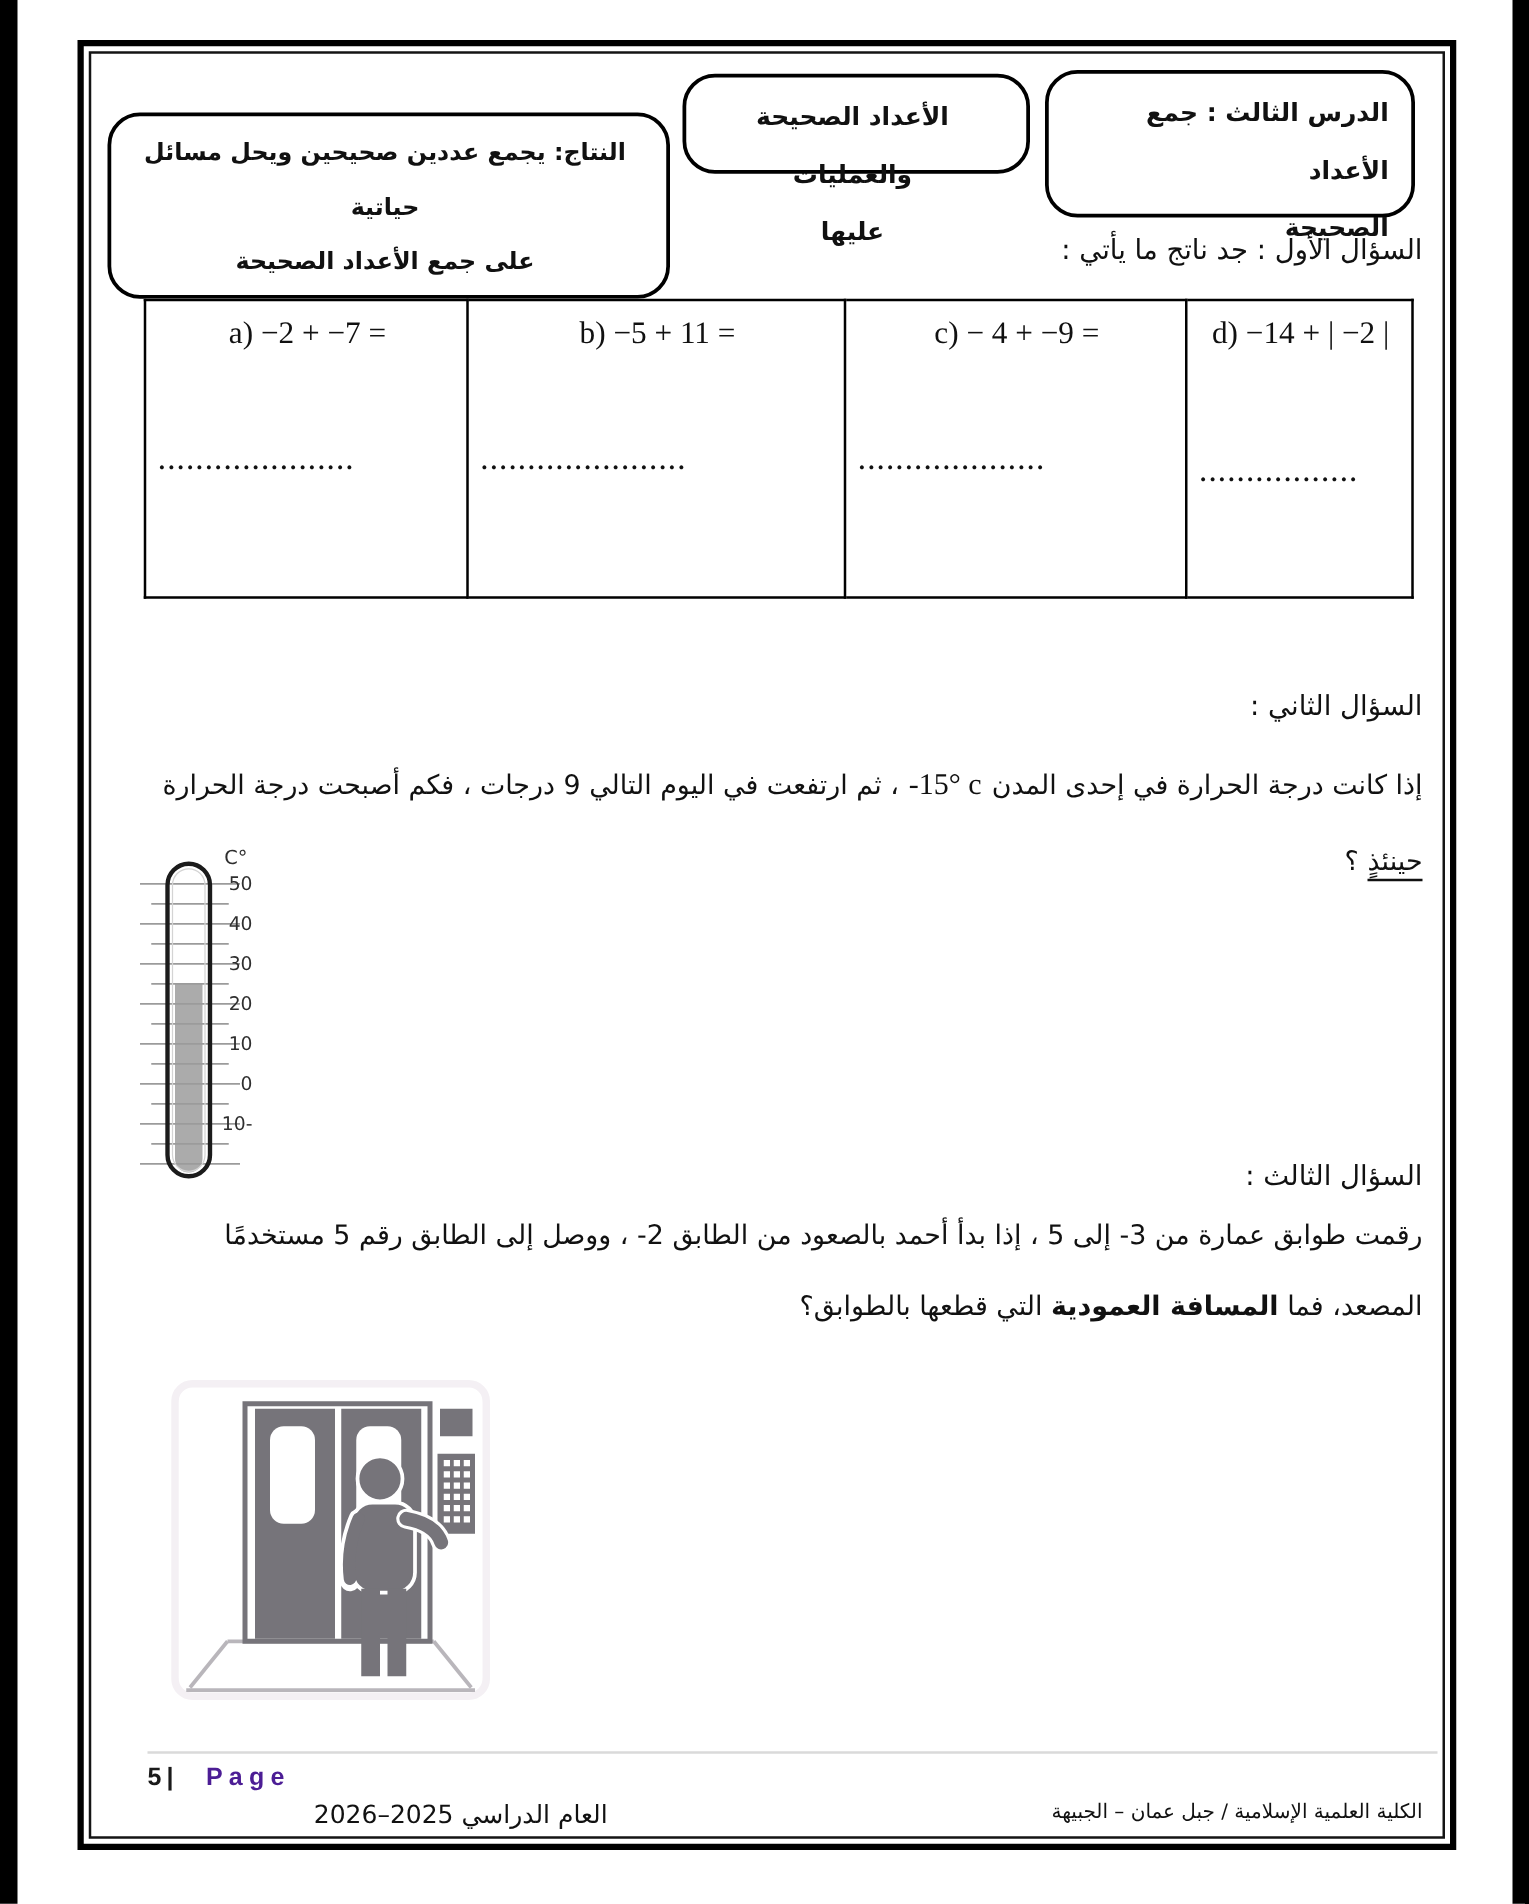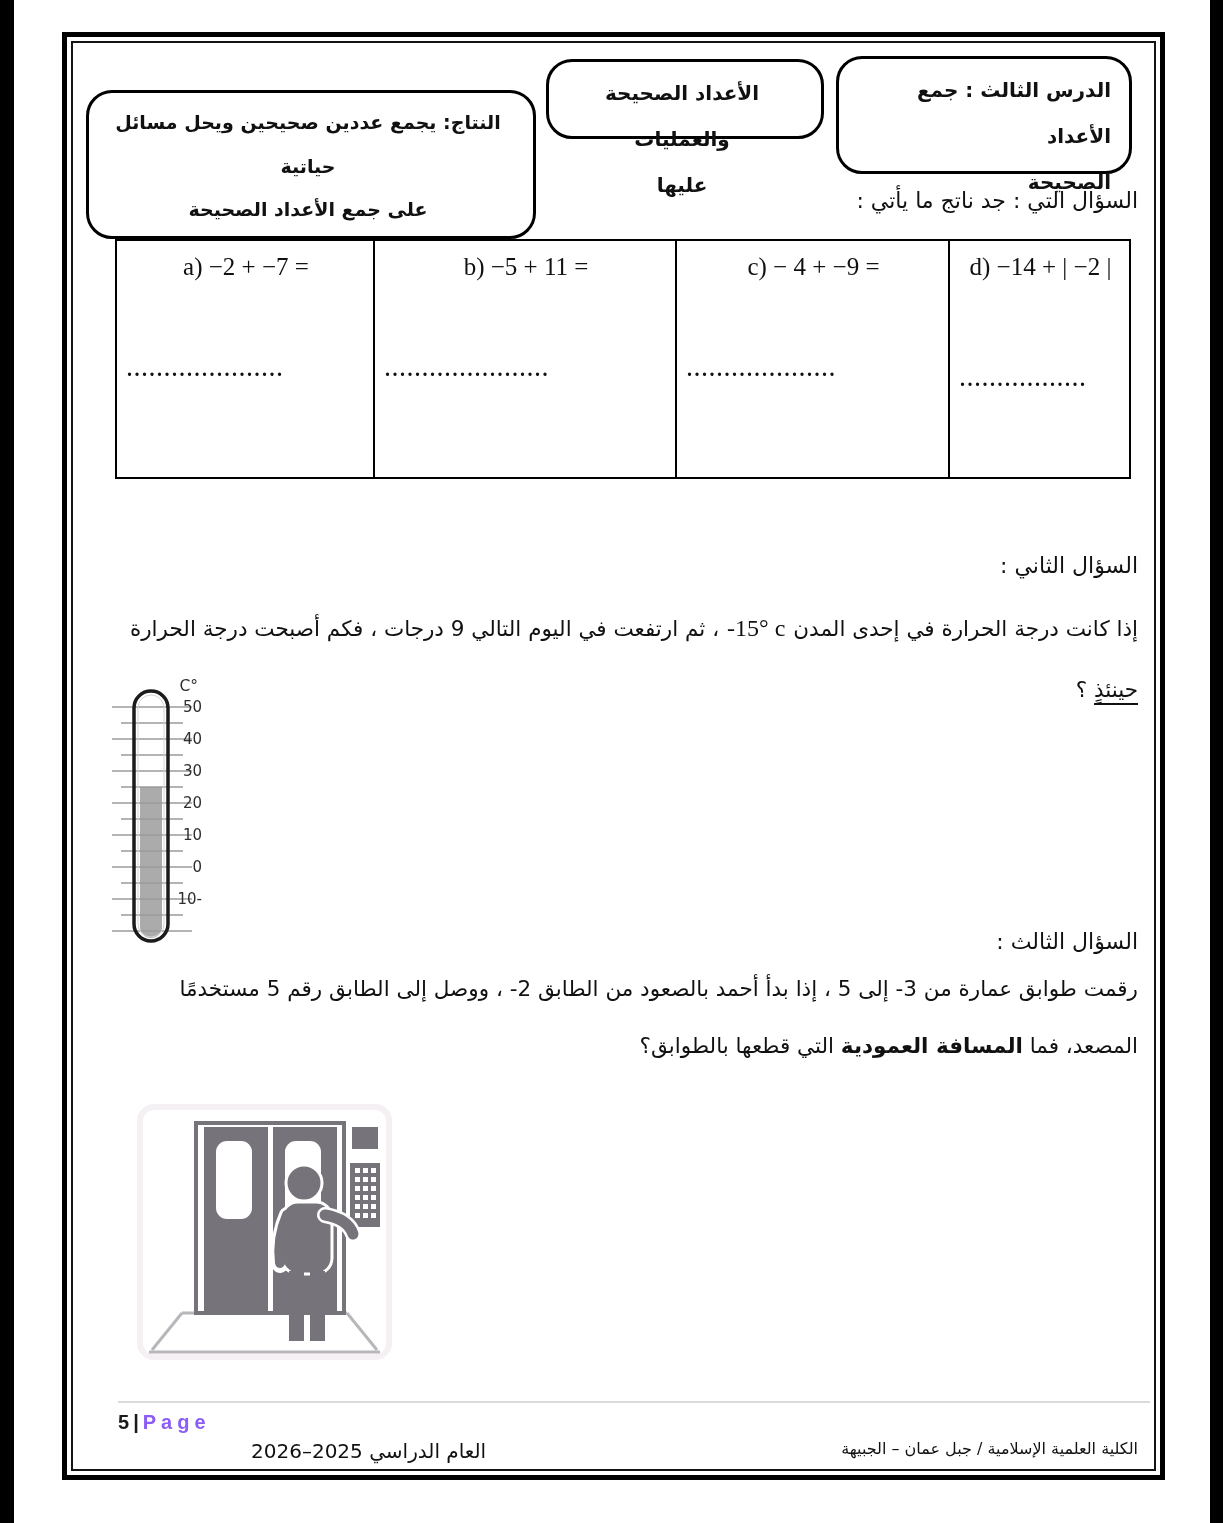--- a/index.html
+++ b/index.html
@@ -61,21 +61,21 @@
   .bold{font-weight:bold;}
 
   
   .footer-rule{position:absolute;top:1358px;left:45px;width:1032px;border-top:2px solid #dadada;}
   .footer-page{
     position:absolute;top:1368px;left:45px;direction:ltr;
     font-family:"Liberation Sans","DejaVu Sans",sans-serif;font-size:20px;white-space:nowrap;
   }
   .footer-page .num{font-weight:bold;color:#1a1a1a;}
   .footer-page .sep{font-weight:bold;color:#1a1a1a;margin:0 4px;}
-  .footer-page .word{color:#8b5cf6;letter-spacing:5px;font-weight:bold;}
+  .footer-page .word{color:#4c1d95;letter-spacing:5px;font-weight:bold;margin-left:22px;}
   .footer-school{position:absolute;top:1396px;right:16px;font-size:16px;white-space:nowrap;}
   .footer-year{position:absolute;top:1396px;left:178px;font-size:20px;white-space:nowrap;direction:rtl;}
 </style>
 </head>
 <body>
 
 <div class="scan-strip left"></div>
 <div class="scan-strip right"></div>
 
 <div class="frame">
@@ -87,21 +87,21 @@
     </div>
     <div class="hbox topic">
       <div>الأعداد الصحيحة والعمليات</div>
       <div>عليها</div>
     </div>
     <div class="hbox outcome">
       <div>النتاج: يجمع عددين صحيحين ويحل مسائل حياتية</div>
       <div>على جمع الأعداد الصحيحة</div>
     </div>
 
-    <div class="q-label" style="top:145px;">السؤال التي : جد ناتج ما يأتي :</div>
+    <div class="q-label" style="top:145px;">السؤال الأول : جد ناتج ما يأتي :</div>
 
     <table class="q1">
       <tbody>
           <tr>
         <td style="width:238px;">
           <div class="expr">a)  −2 + −7 =</div>
           <div class="answer-dots">.....................</div>
         </td>
         <td style="width:282px;margin-left:31px;">
           <div class="expr">b)  −5 + 11 =</div>

